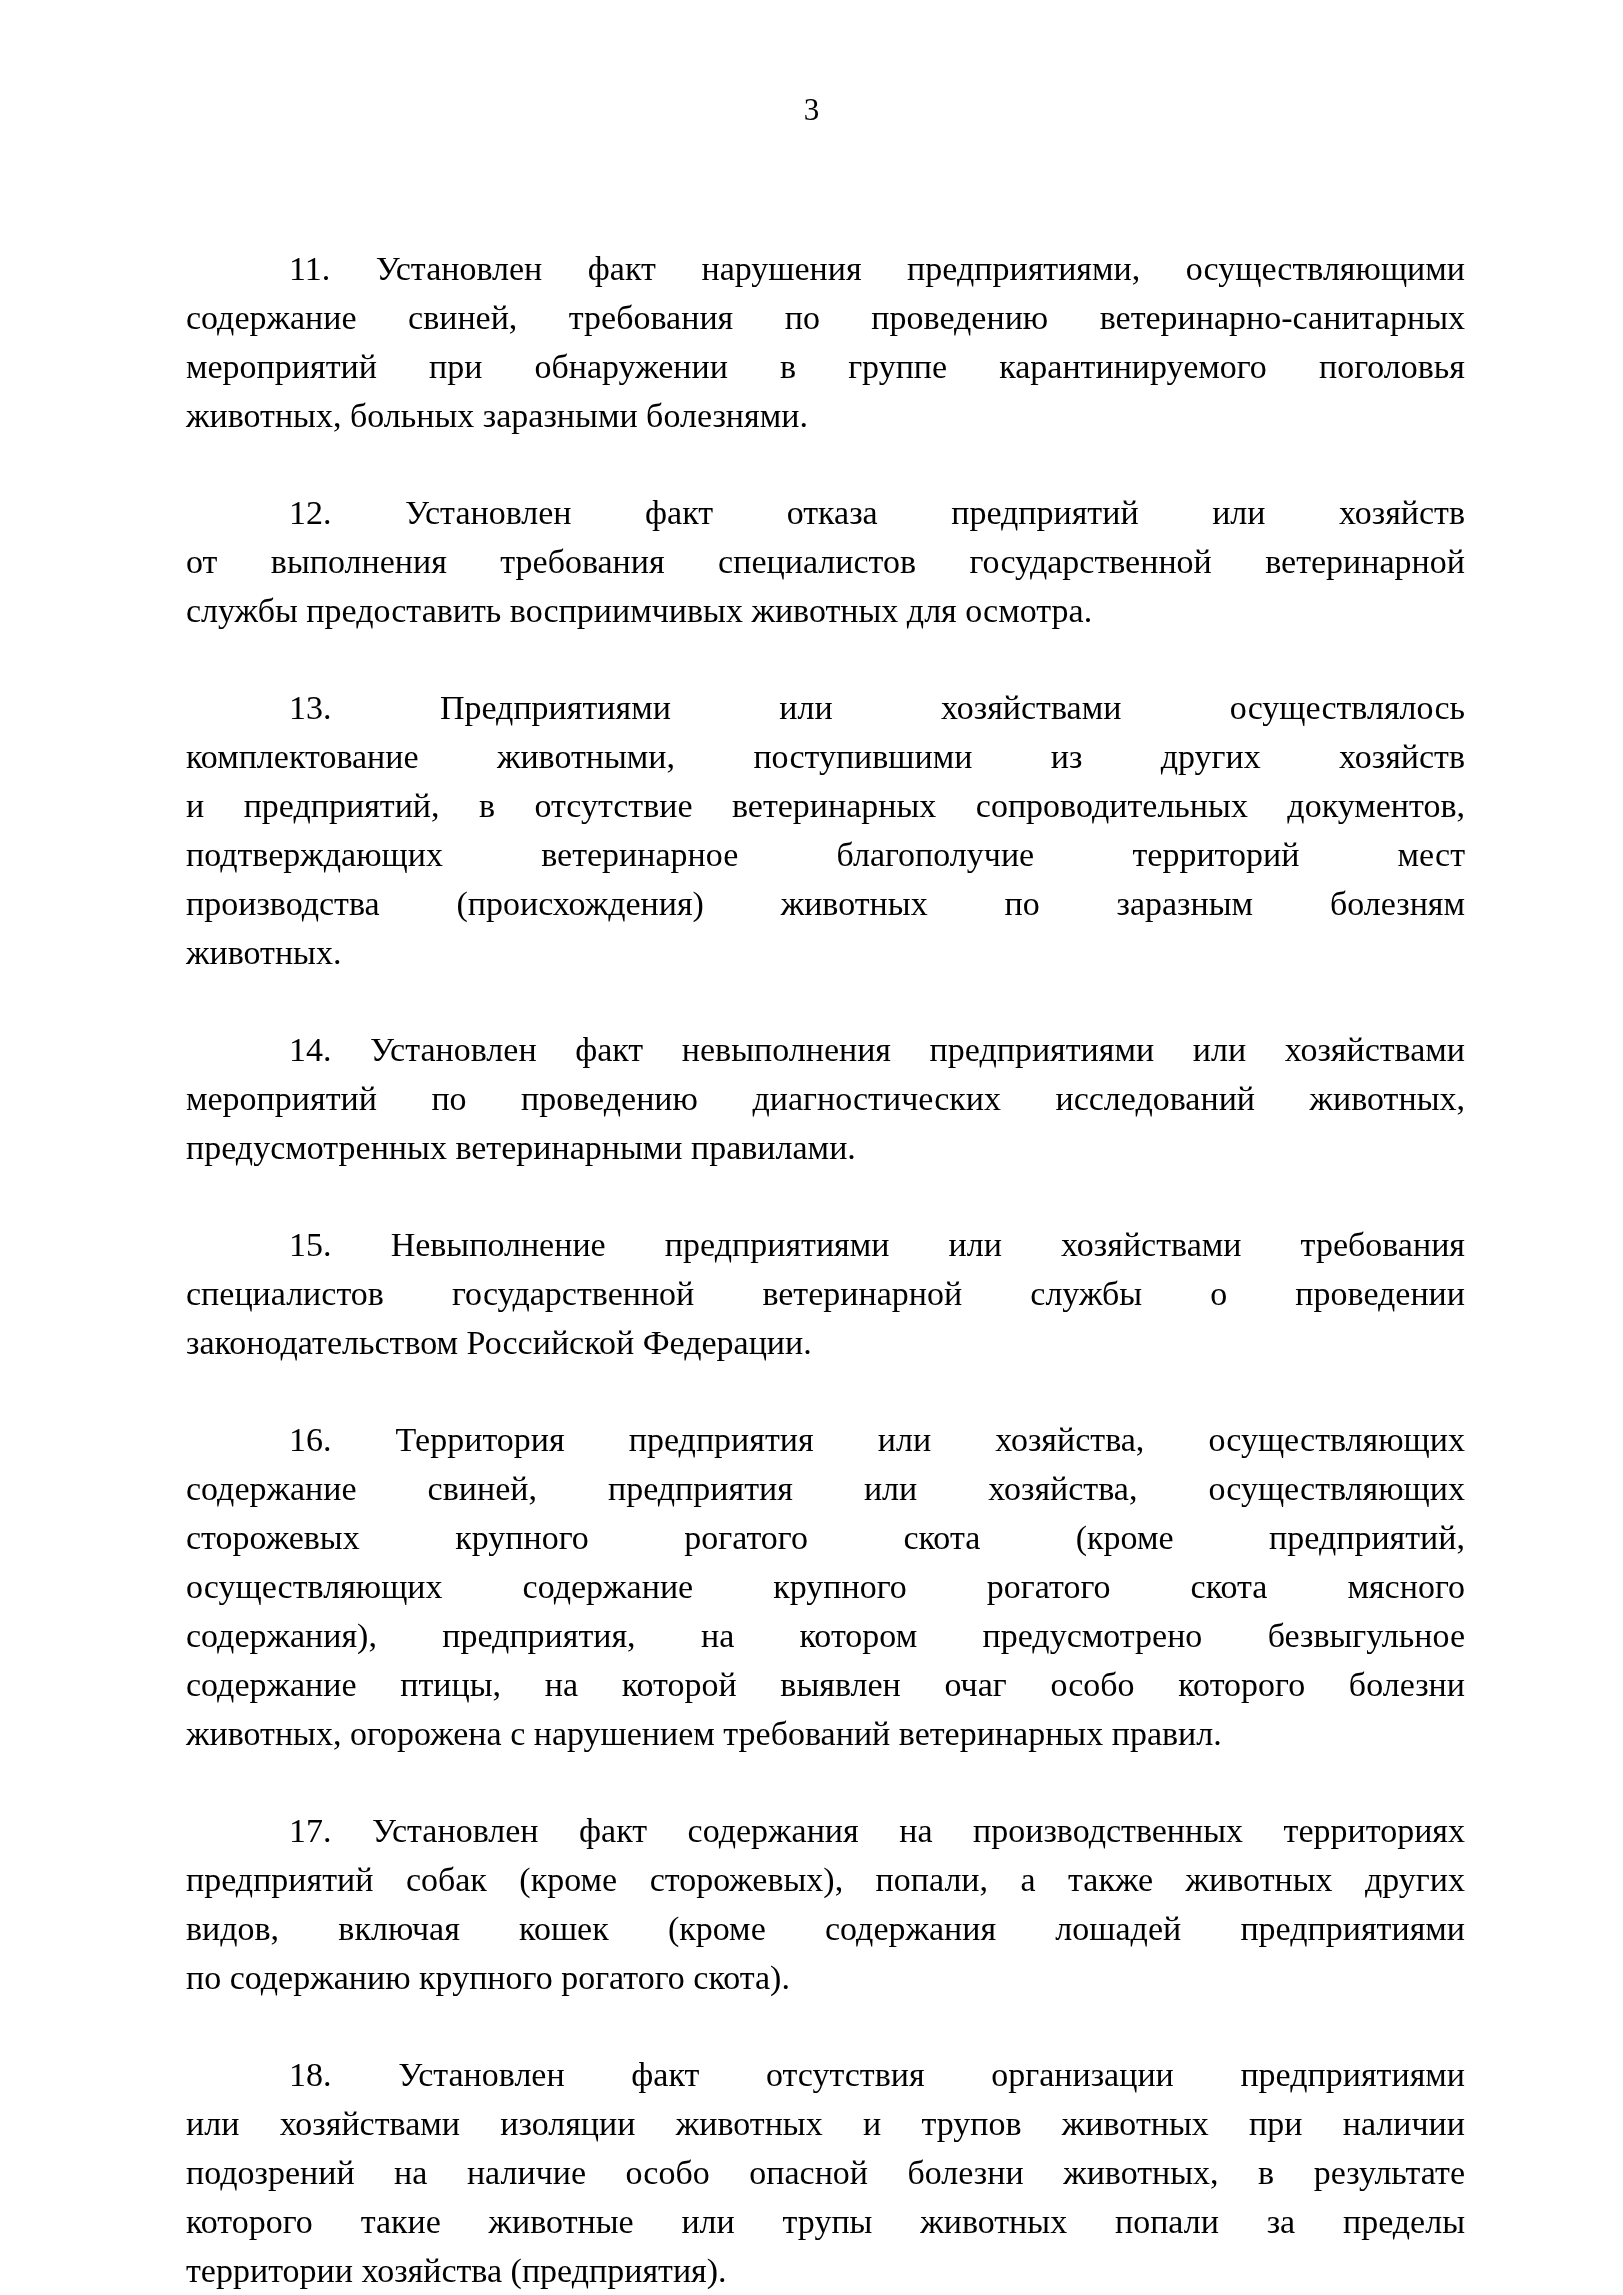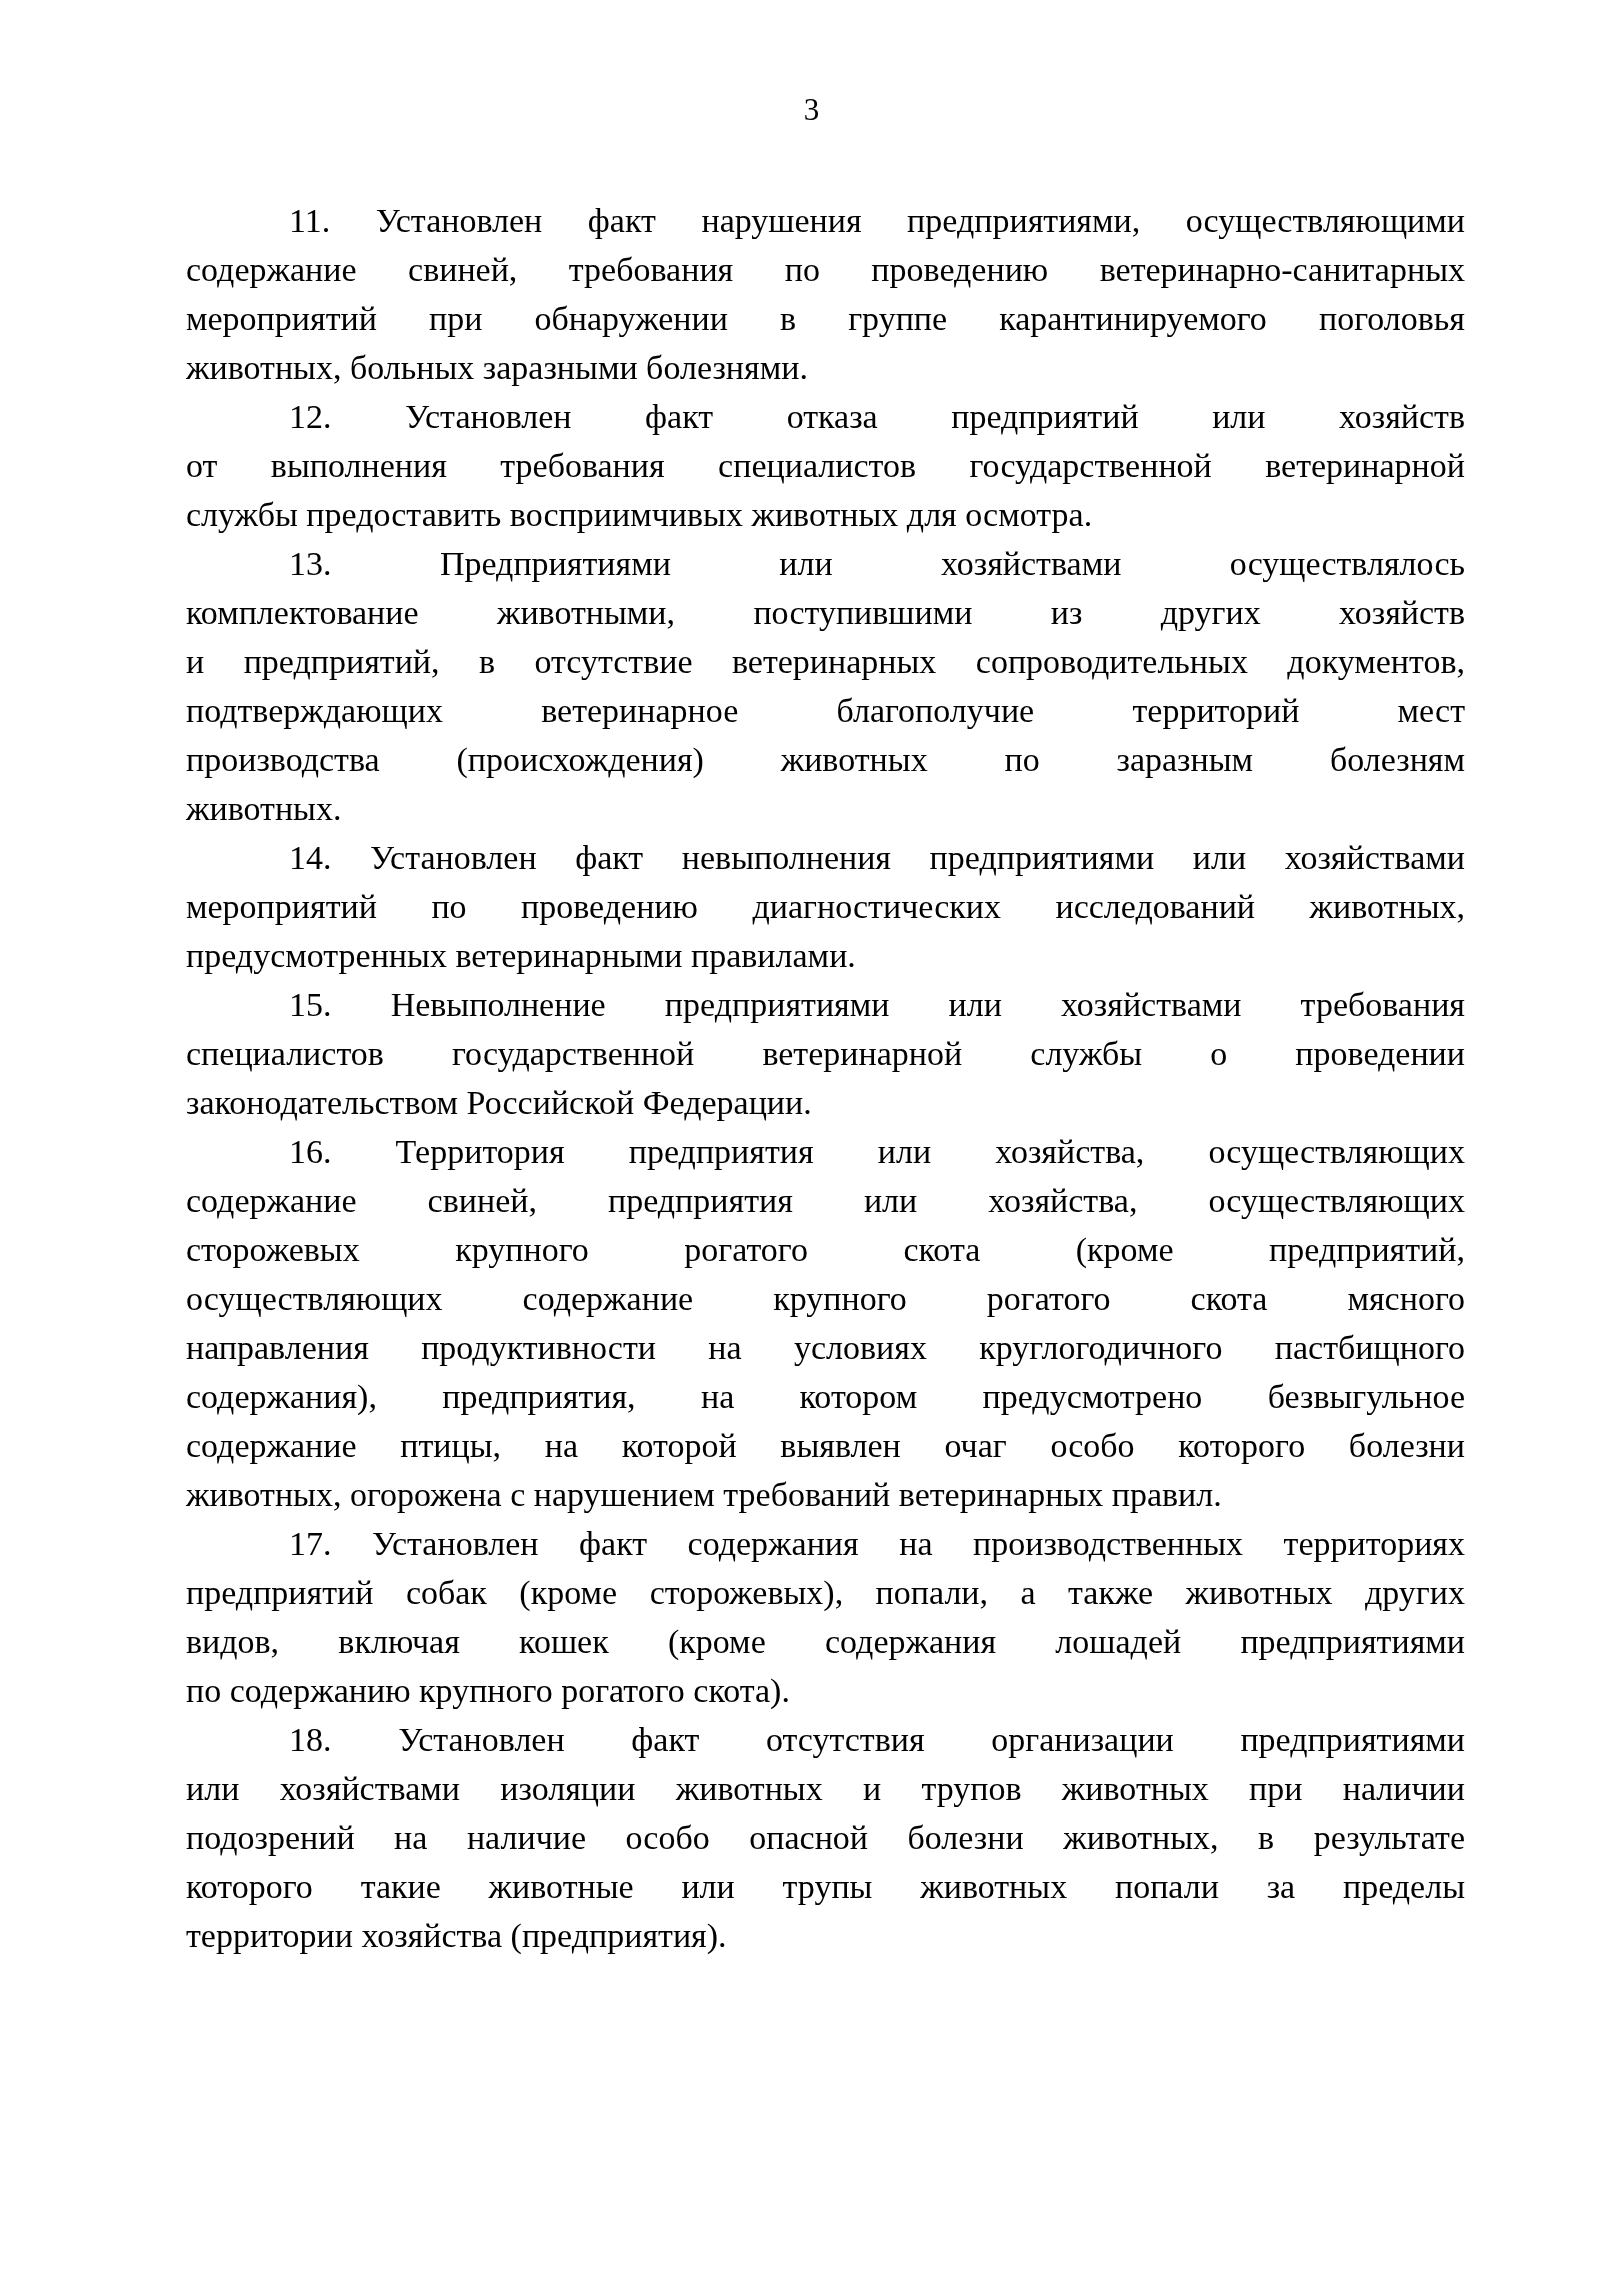--- a/index.html
+++ b/index.html
@@ -27,21 +27,21 @@
     left: 186px;
     width: 1279px;
     font-size: 34px;
     line-height: 49px;
   }
   .para { margin: 0; padding: 0; }
   .pline {
     text-align: justify;
     text-align-last: justify;
   }
-  .pline.first { text-indent: 103px; }
+  .pline.first { text-indent: 103px; margin-top: 48px; }
   .pline.last  { text-align-last: left; }
   .barcode-wrap {
     position: absolute;
     left: 975px;
     top: 2138px;
     width: 531px;
     text-align: center;
   }
   .barcode-label {
     display: block;
@@ -106,21 +106,20 @@
       <div class="para">
         <div class="pline first">15. Невыполнение предприятиями или хозяйствами требования</div>
         <div class="pline">специалистов государственной ветеринарной службы о проведении</div>
         <div class="pline last">законодательством Российской Федерации.</div>
       </div>
       <div class="para">
         <div class="pline first">16. Территория предприятия или хозяйства, осуществляющих</div>
         <div class="pline">содержание свиней, предприятия или хозяйства, осуществляющих</div>
         <div class="pline">сторожевых крупного рогатого скота (кроме предприятий,</div>
         <div class="pline">осуществляющих содержание крупного рогатого скота мясного</div>
-        <div class="pline">направления продуктивности на условиях круглогодичного пастбищного</div>
         <div class="pline">содержания), предприятия, на котором предусмотрено безвыгульное</div>
         <div class="pline">содержание птицы, на которой выявлен очаг особо которого болезни</div>
         <div class="pline last">животных, огорожена с нарушением требований ветеринарных правил.</div>
       </div>
       <div class="para">
         <div class="pline first">17. Установлен факт содержания на производственных территориях</div>
         <div class="pline">предприятий собак (кроме сторожевых), попали, а также животных других</div>
         <div class="pline">видов, включая кошек (кроме содержания лошадей предприятиями</div>
         <div class="pline last">по содержанию крупного рогатого скота).</div>
       </div>

